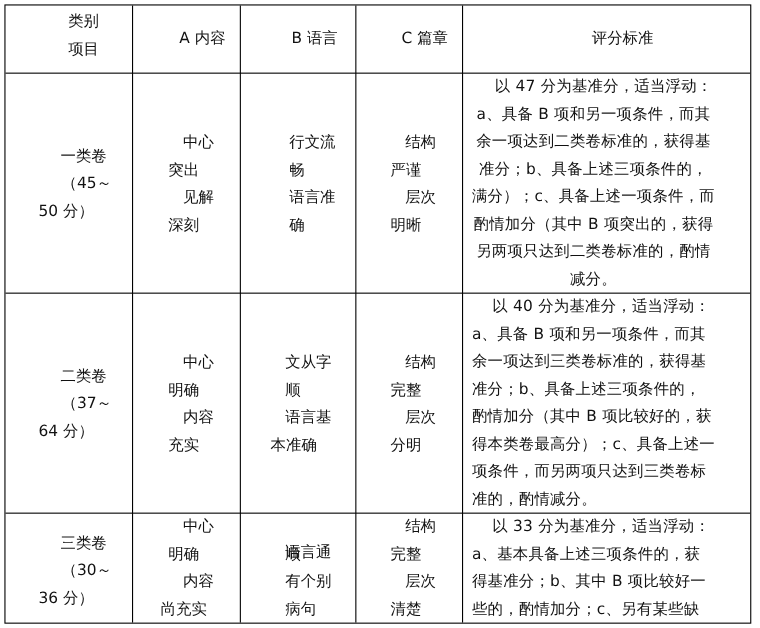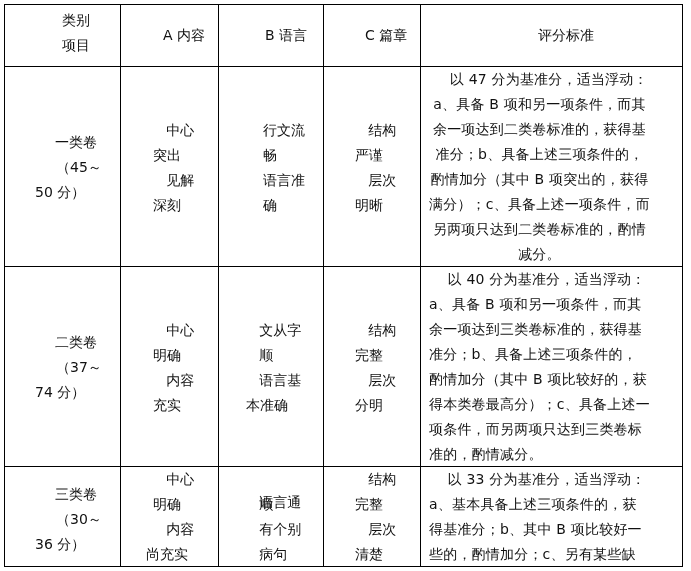--- a/index.html
+++ b/index.html
@@ -59,32 +59,32 @@
     <div class="cell" style="left:355px;top:118px;">   结构</div>
     <div class="cell" style="left:355px;top:143px;">严谨</div>
     <div class="cell" style="left:355px;top:168px;">   层次</div>
     <div class="cell" style="left:355px;top:193px;text-align:right;">明晰</div>
   </div>
   <div class="crit" style="left:429px;top:67px;text-align:center;">
     <span class="line">    以 47 分为基准分，适当浮动：</span>
     <span class="line">a、具备 B 项和另一项条件，而其</span>
     <span class="line">余一项达到二类卷标准的，获得基</span>
     <span class="line">准分；b、具备上述三项条件的，</span>
+    <span class="line">满分）；c、具备上述一项条件，而</span>
     <span class="line">酌情加分（其中 B 项突出的，获得</span>
-    <span class="line">满分）；c、具备上述一项条件，而</span>
     <span class="line">另两项只达到二类卷标准的，酌情</span>
     <span class="line">减分。</span>
   </div>
 </div>
 
 <div>
   <div>
     <div class="cell" style="left:55px;top:330px;">二类卷</div>
     <div class="cell" style="left:56px;top:355px;">（37～</div>
-    <div class="cell" style="left:35px;top:380px;">74 分）</div>
+    <div class="cell" style="left:35px;top:380px;">64 分）</div>
   </div>
   <div>
     <div class="cell" style="left:153px;top:318px;">   中心</div>
     <div class="cell" style="left:153px;top:343px;">明确</div>
     <div class="cell" style="left:153px;top:368px;">   内容</div>
     <div class="cell" style="left:153px;top:393px;">充实</div>
   </div>
   <div>
     <div class="cell" style="left:246px;top:318px;">   文从字</div>
     <div class="cell" style="left:246px;top:343px;">   顺</div>

